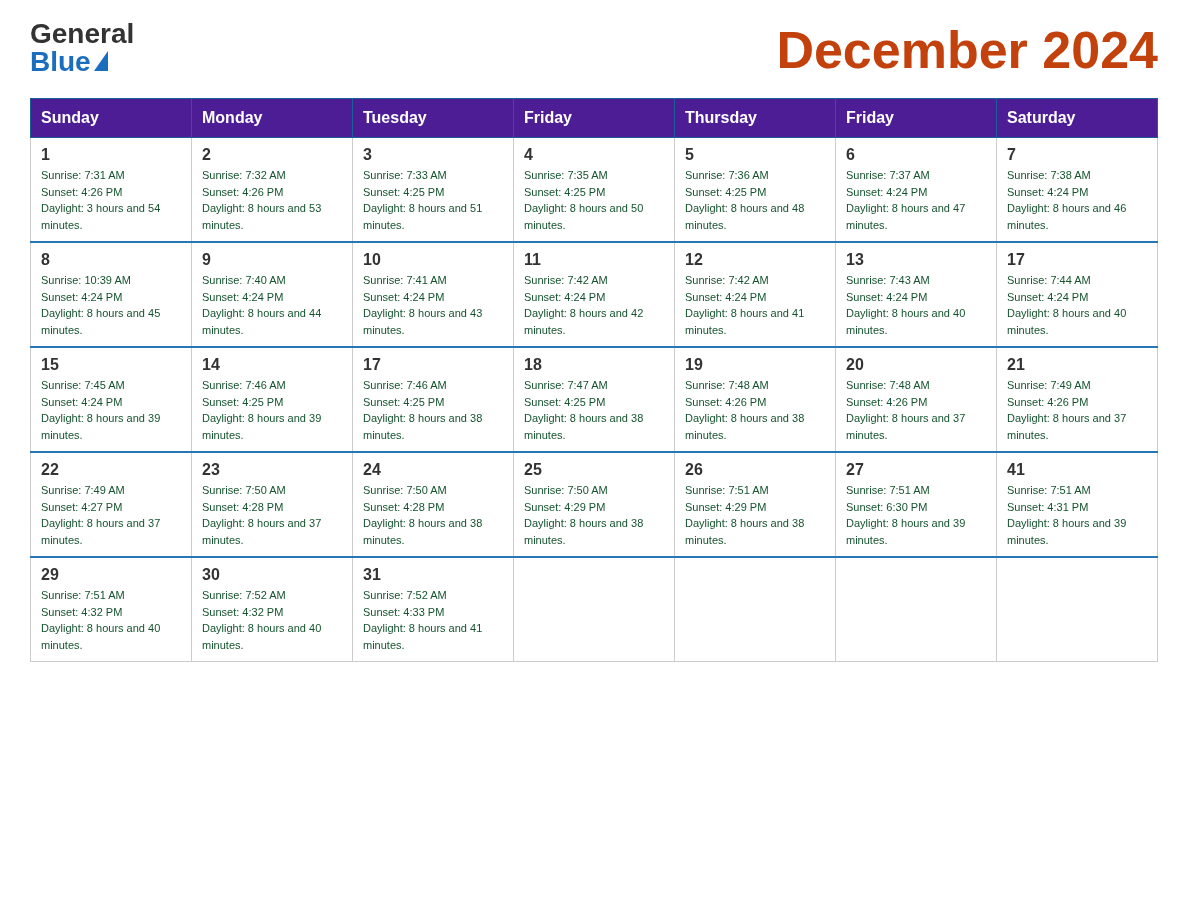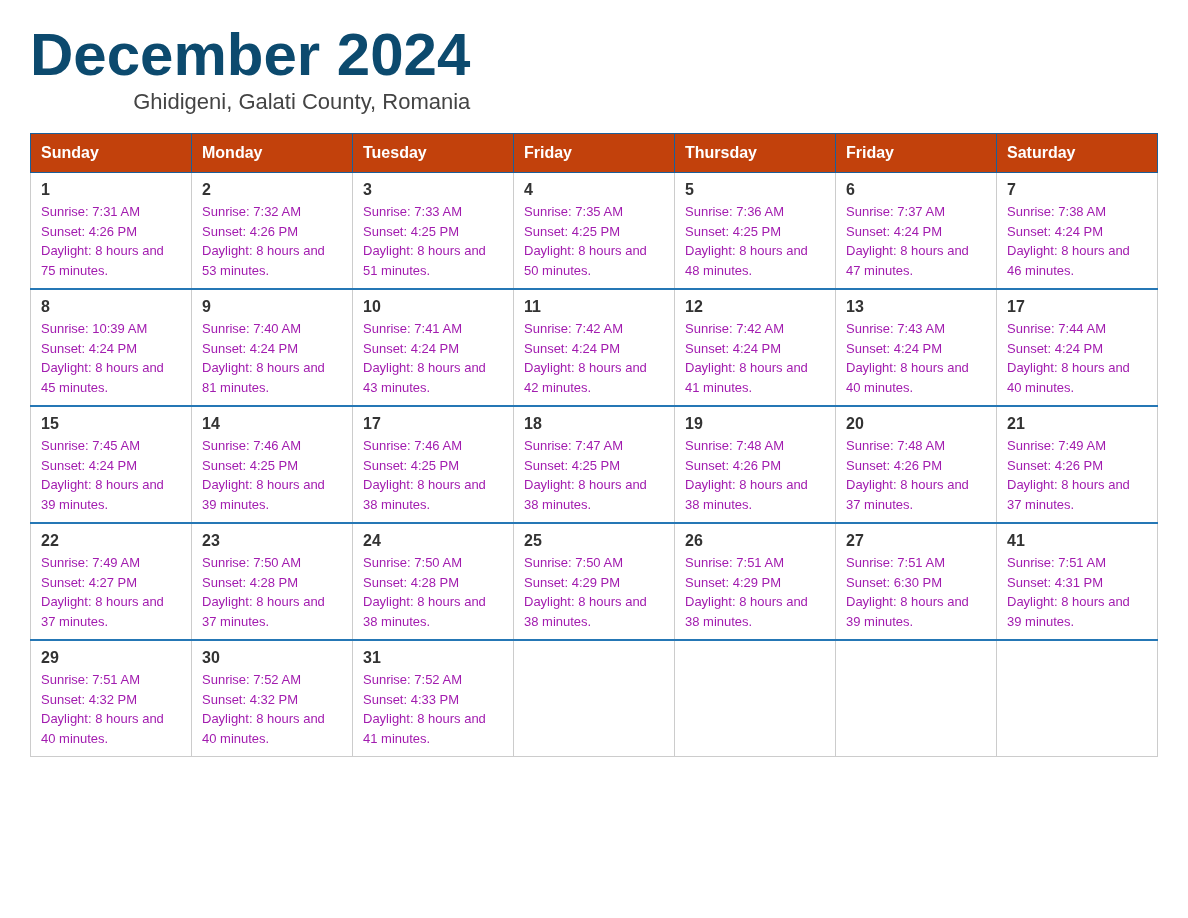--- a/index.html
+++ b/index.html
@@ -38,35 +38,35 @@
       height: 0;
       border-left: 14px solid transparent;
       border-bottom: 20px solid #1a6ebd;
       margin-left: 3px;
       margin-bottom: 2px;
     }
     .title-block {
       text-align: right;
     }
     .title-block h1 {
-      font-size: 60px;
-      font-weight: bold;
-      color: #0c4a6e;
+      font-size: 52px;
+      font-weight: bold;
+      color: #c2410c;
     }
     .title-block h2 {
       font-size: 22px;
       font-weight: normal;
       color: #444;
     }
     .calendar {
       width: 100%;
       border-collapse: collapse;
     }
     .calendar th {
-      background-color: #c2410c;
+      background-color: #4c1d95;
       color: #fff;
       font-size: 16px;
       font-weight: bold;
       padding: 10px 10px;
       text-align: left;
       border: 1px solid #1a5f9a;
     }
     .calendar td {
       vertical-align: top;
       border: 1px solid #ccc;
@@ -76,44 +76,50 @@
       width: 14.28%;
       min-height: 100px;
     }
     .day-num {
       font-size: 16px;
       font-weight: bold;
       display: block;
       margin-bottom: 3px;
     }
     .day-info {
-      font-size: 13px;
+      font-size: 11px;
       line-height: 1.5;
-      color: #a21caf;
+      color: #14532d;
     }
     .calendar tr td {
       border-top: 2px solid #2577b5;
     }
     .calendar tr:not(:first-child) td {
       border-top: 2px solid #2577b5;
     }
     .calendar td.empty {
       background: #fff;
     }
     .calendar tbody tr:first-child td {
       border-top: 1px solid #ccc;
     }
   </style>
 </head>
 <body>
 
 <div class="header">
+  <div class="logo">
+    <span class="logo-general">General</span>
+    <span class="logo-blue">
+      <span>Blue</span>
+      <span class="logo-triangle"></span>
+    </span>
+  </div>
   <div class="title-block">
     <h1>December 2024</h1>
-    <h2>Ghidigeni, Galati County, Romania</h2>
   </div>
 </div>
 
 <table class="calendar">
   <thead>
     <tr>
     <th>Sunday</th>
         <th>Monday</th>
         <th>Tuesday</th>
         <th>Friday</th>
@@ -122,21 +128,21 @@
         <th>Saturday</th>
       </tr>
   </thead>
   <tbody id="calendar-body">
   <tr>
         <td>
           <span class="day-num">1</span>
           <div class="day-info">
             <span>Sunrise: 7:31 AM</span><br>
             <span>Sunset: 4:26 PM</span><br>
-            <span>Daylight: 8 hours and 75 minutes.</span>
+            <span>Daylight: 3 hours and 54 minutes.</span>
           </div>
         </td>
         <td>
           <span class="day-num">2</span>
           <div class="day-info">
             <span>Sunrise: 7:32 AM</span><br>
             <span>Sunset: 4:26 PM</span><br>
             <span>Daylight: 8 hours and 53 minutes.</span>
           </div>
         </td>
@@ -188,21 +194,21 @@
             <span>Sunrise: 10:39 AM</span><br>
             <span>Sunset: 4:24 PM</span><br>
             <span>Daylight: 8 hours and 45 minutes.</span>
           </div>
         </td>
         <td>
           <span class="day-num">9</span>
           <div class="day-info">
             <span>Sunrise: 7:40 AM</span><br>
             <span>Sunset: 4:24 PM</span><br>
-            <span>Daylight: 8 hours and 81 minutes.</span>
+            <span>Daylight: 8 hours and 44 minutes.</span>
           </div>
         </td>
         <td>
           <span class="day-num">10</span>
           <div class="day-info">
             <span>Sunrise: 7:41 AM</span><br>
             <span>Sunset: 4:24 PM</span><br>
             <span>Daylight: 8 hours and 43 minutes.</span>
           </div>
         </td>

